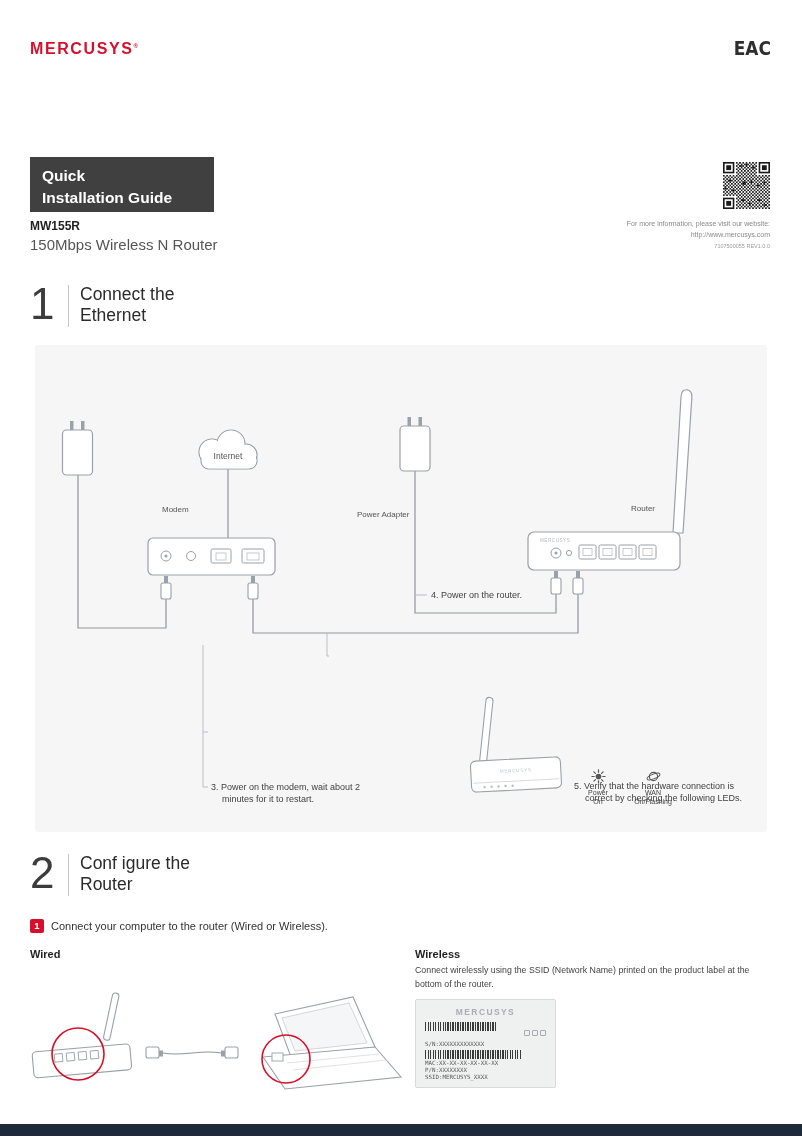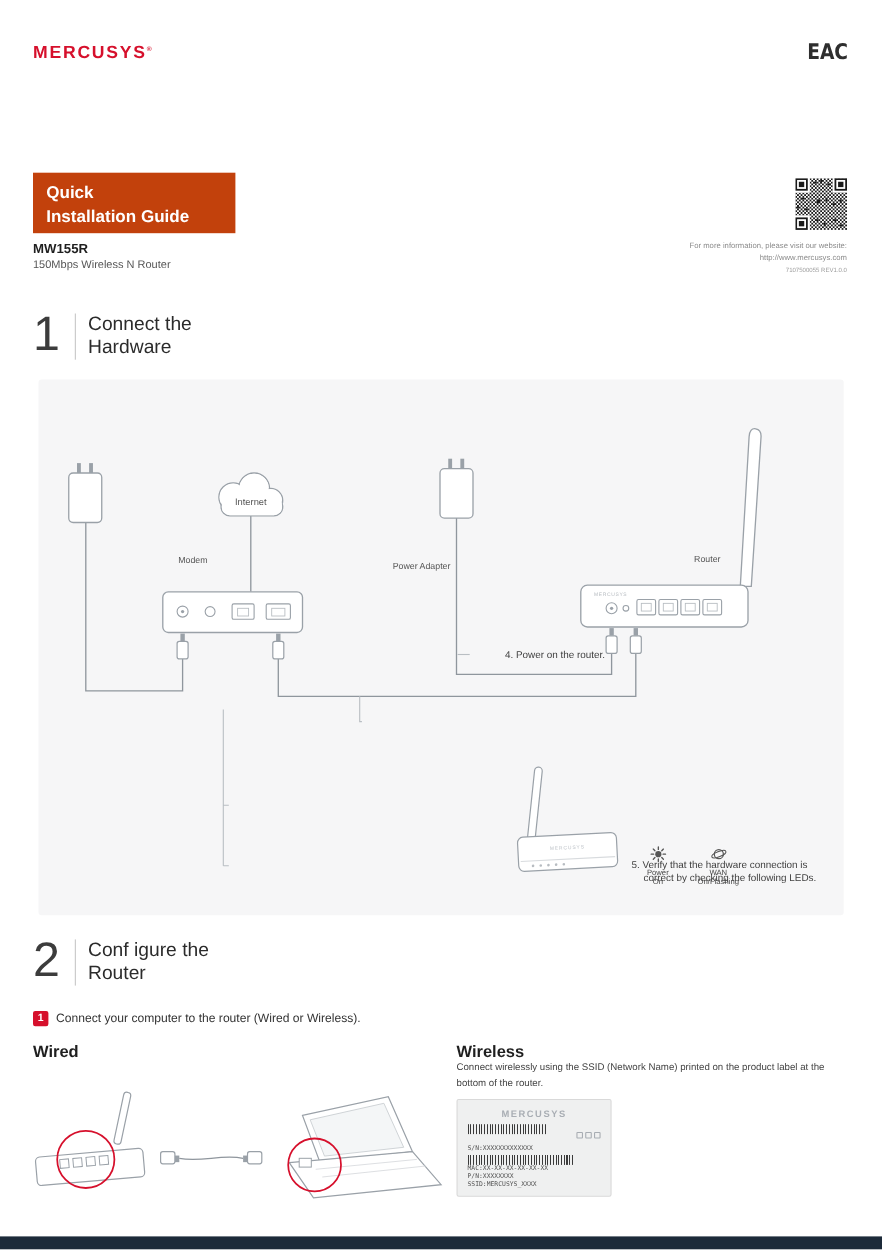--- a/index.html
+++ b/index.html
@@ -4,24 +4,24 @@
 <style>
   * { margin:0; padding:0; box-sizing:border-box; }
   html,body { width:802px; height:1136px; }
   body { background:#ffffff; font-family:"Liberation Sans",sans-serif; position:relative; overflow:hidden; color:#333; }
   .abs { position:absolute; }
 
   .logo { left:30px; top:40px; color:#D6102C; font-size:16px; font-weight:bold; letter-spacing:1.6px; }
   .logo sup { font-size:6px; letter-spacing:0; vertical-align:super; }
   .eac { right:31px; top:38px; font-size:17px; font-weight:bold; color:#2e2e2e; transform:scaleY(1.15); font-family:"DejaVu Sans",sans-serif; }
 
-  .title-box { left:30px; top:157px; width:184px; height:55px; background:#c2410c; color:#fff; font-size:15.5px; font-weight:bold; padding:8px 12px; line-height:1.45; }
+  .title-box { left:30px; top:157px; width:184px; height:55px; background:#404040; color:#fff; font-size:15.5px; font-weight:bold; padding:8px 12px; line-height:1.45; }
   .qr { right:32px; top:162px; width:47px; height:47px; }
   .model { left:30px; top:219px; font-size:12px; font-weight:bold; color:#1f1f1f; }
-  .model-desc { left:30px; top:236px; font-size:10px; color:#555; }
+  .model-desc { left:30px; top:236px; font-size:15px; color:#555; }
   .site-info { right:32px; top:219px; text-align:right; font-size:7px; color:#8a8a8a; line-height:1.5; }
   .doc-number { font-size:5.5px; color:#9c9c9c; margin-top:2px; }
 
   .sec-header { left:30px; display:flex; align-items:flex-start; }
   .sec-num { font-size:44px; color:#3c3c3c; line-height:0.95; min-width:30px; }
   .sec-rule { width:1px; background:#c7c7c7; height:42px; margin:2px 11px 0 8px; }
   .sec-title { font-size:17.5px; color:#2b2b2b; line-height:1.22; padding-top:1px; }
 
   .panel { left:35px; top:345px; width:732px; height:487px; background:#F6F6F7; border-radius:3px; position:absolute; }
   .panel > * { position:absolute; }
@@ -30,21 +30,21 @@
   .dlabel { font-size:8px; color:#555; }
   .step { font-size:9px; color:#3f3f3f; line-height:1.35; padding-left:11px; text-indent:-11px; }
   .led { width:64px; text-align:center; }
   .led svg { width:15px; height:15px; display:inline-block; }
   .led-name { font-size:7px; color:#444; margin-top:1px; }
   .led-state { font-size:7px; color:#444; margin-top:2px; }
 
   .badge-row { left:30px; top:919px; display:flex; align-items:center; }
   .badge { width:14px; height:14px; background:#D6102C; color:#fff; font-size:9.5px; font-weight:bold; text-align:center; line-height:14px; border-radius:2px; flex:0 0 auto; }
   .badge-text { font-size:11px; color:#333; margin-left:7px; }
-  .col-label { font-size:15px; font-weight:bold; color:#1f1f1f; }
+  .col-label { font-size:11px; font-weight:bold; color:#1f1f1f; }
   .wireless-text { left:415px; top:963px; width:348px; font-size:8.8px; color:#444; line-height:1.6; }
   .wired-svg { left:25px; top:990px; width:390px; height:115px; }
 
   .label-card { left:415px; top:999px; width:141px; height:89px; background:#EFF0F0; border:1px solid #d9d9d9; border-radius:2px; padding:7px 9px; }
   .lc-brand { text-align:center; color:#a9aeb4; font-weight:bold; font-size:8.5px; letter-spacing:1.4px; margin-bottom:5px; }
   .lc-row { display:flex; justify-content:space-between; align-items:flex-start; }
   .barcode { height:9px; width:72px; background:repeating-linear-gradient(90deg,#3a3a3a 0 1px,transparent 1px 2.5px); }
   .barcode.b2 { width:96px; margin-top:3px; }
   .certs { white-space:nowrap; }
   .certs i { display:inline-block; width:6px; height:6px; border:1px solid #a8adb3; border-radius:1px; margin-left:2px; }
@@ -100,21 +100,21 @@
   <div>For more information, please visit our website:</div>
   <div>http://www.mercusys.com</div>
   <div class="doc-number">7107500055 REV1.0.0</div>
 </div>
 
 <div class="abs sec-header" style="top:283px;">
   <div class="sec-num">1</div>
   <div class="sec-rule"></div>
   <div class="sec-title">
     <div>Connect the</div>
-    <div>Hardware</div>
+    <div>Ethernet</div>
   </div>
 </div>
 
 <div class="panel">
 
   <svg class="diagram" viewBox="0 0 732 487">
 
     <g fill="none" stroke="#8f969d" stroke-width="1.2">
       <path d="M43,130 V283 H131 V254"></path>
       <path d="M380,126 V268 H521 V249"></path>
@@ -221,21 +221,22 @@
         </g>
       </g>
     </g>
   </svg>
 
   <div class="dlabel" style="left:163px;top:106px;width:60px;text-align:center;font-size:8.5px;">Internet</div>
   <div class="dlabel" style="left:127px;top:160px;text-align:right;">Modem</div>
   <div class="dlabel" style="left:322px;top:139px;margin-top:26px;">Power Adapter</div>
   <div class="dlabel" style="left:596px;top:159px;">Router</div>
 
-  <div class="step" style="left:396px;top:244px;width:130px;margin-left:28px;">4. Power on the router.</div>
+  <div class="step" style="left:396px;top:244px;width:130px;">4. Power on the router.</div>
+  <div class="step" style="left:176px;top:436px;width:175px;">3. Power on the modem, wait about 2 minutes for it to restart.</div>
   <div class="step" style="left:539px;top:395px;width:190px;margin-top:40px;">5. Verify that the hardware connection is correct by checking the following LEDs.</div>
 
   <div class="led" style="left:531px;top:424px;">
     <svg viewBox="0 0 16 16">
       <circle cx="8" cy="8" r="3" fill="#555"></circle>
       <g stroke="#555" stroke-width="1.3" stroke-linecap="round">
         <line x1="12.6" y1="8" x2="15" y2="8"></line>
           <line x1="11.3" y1="11.3" x2="12.9" y2="12.9"></line>
         <line x1="8" y1="12.6" x2="8" y2="15"></line>
           <line x1="4.7" y1="11.3" x2="3.1" y2="12.9"></line>

